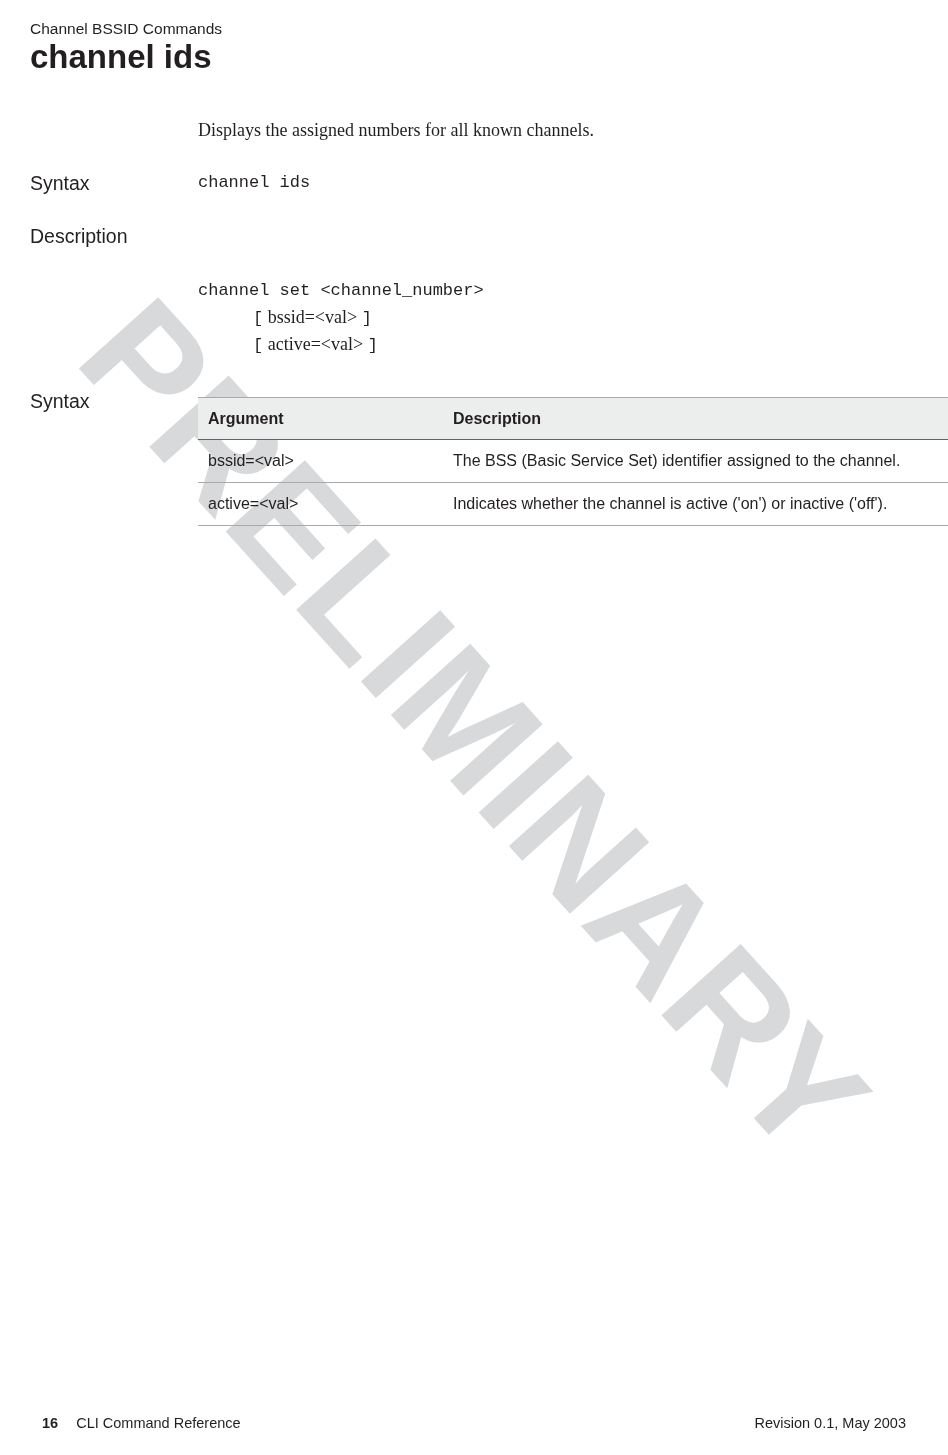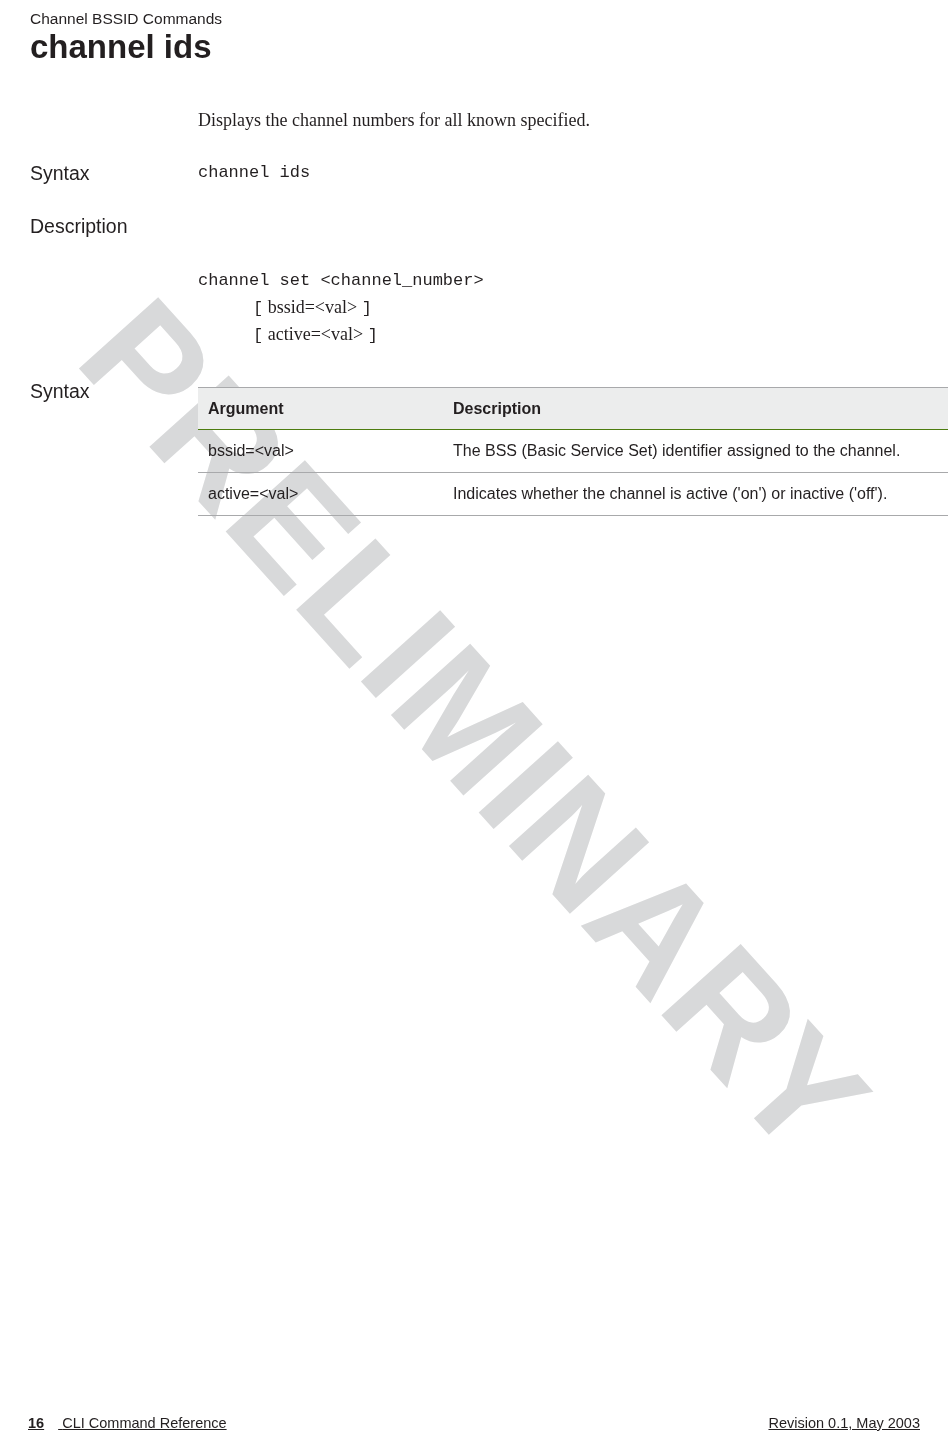--- a/index.html
+++ b/index.html
@@ -34,21 +34,21 @@
     user-select: none;
     pointer-events: none;
     z-index: 0;
     white-space: nowrap;
   }
   .content { position: relative; z-index: 1; }
 
   .running-head {
     font-size: 15.5px;
     color: #231f20;
-    padding-top: 10px;
+    padding-top: 20px;
   }
 
   h1.cmd {
     font-family: Arial, Helvetica, sans-serif;
     font-weight: 700;
     font-size: 33px;
     color: #231f20;
     margin: 0;
   }
   .sec-ids   { margin-top: 68px; }
@@ -116,43 +116,42 @@
     padding: 10px 10px;
     vertical-align: top;
   }
   table.args th:first-child,
   table.args td:first-child { width: 225px; }
 
   .footer {
     position: absolute;
     left: 0; right: 0;
     bottom: 24px;
-    padding: 0 28px;
+    padding: 0 42px;
     display: flex;
     justify-content: space-between;
     align-items: flex-end;
     font-family: Arial, Helvetica, sans-serif;
     font-size: 14.5px;
     color: #231f20;
-    text-decoration: underline;
   }
   .footer .pgno { font-weight: 700; margin-right: 14px; }
 </style>
 </head>
 <body>
 
 <div class="page">
   <div class="watermark">PRELIMINARY</div>
 
   <div class="content">
     <div class="running-head">Channel BSSID Commands</div>
 
     <h1 class="cmd sec-ids">channel ids</h1>
 
-    <div class="body-col intro">Displays the channel numbers for all known specified.</div>
+    <div class="body-col intro">Displays the assigned numbers for all known channels.</div>
 
     <div class="row">
       <div class="label-col">Syntax</div>
       <div class="value-col mono">channel ids</div>
     </div>
 
     <div class="row">
       <div class="label-col">Description</div>
     </div>
 

